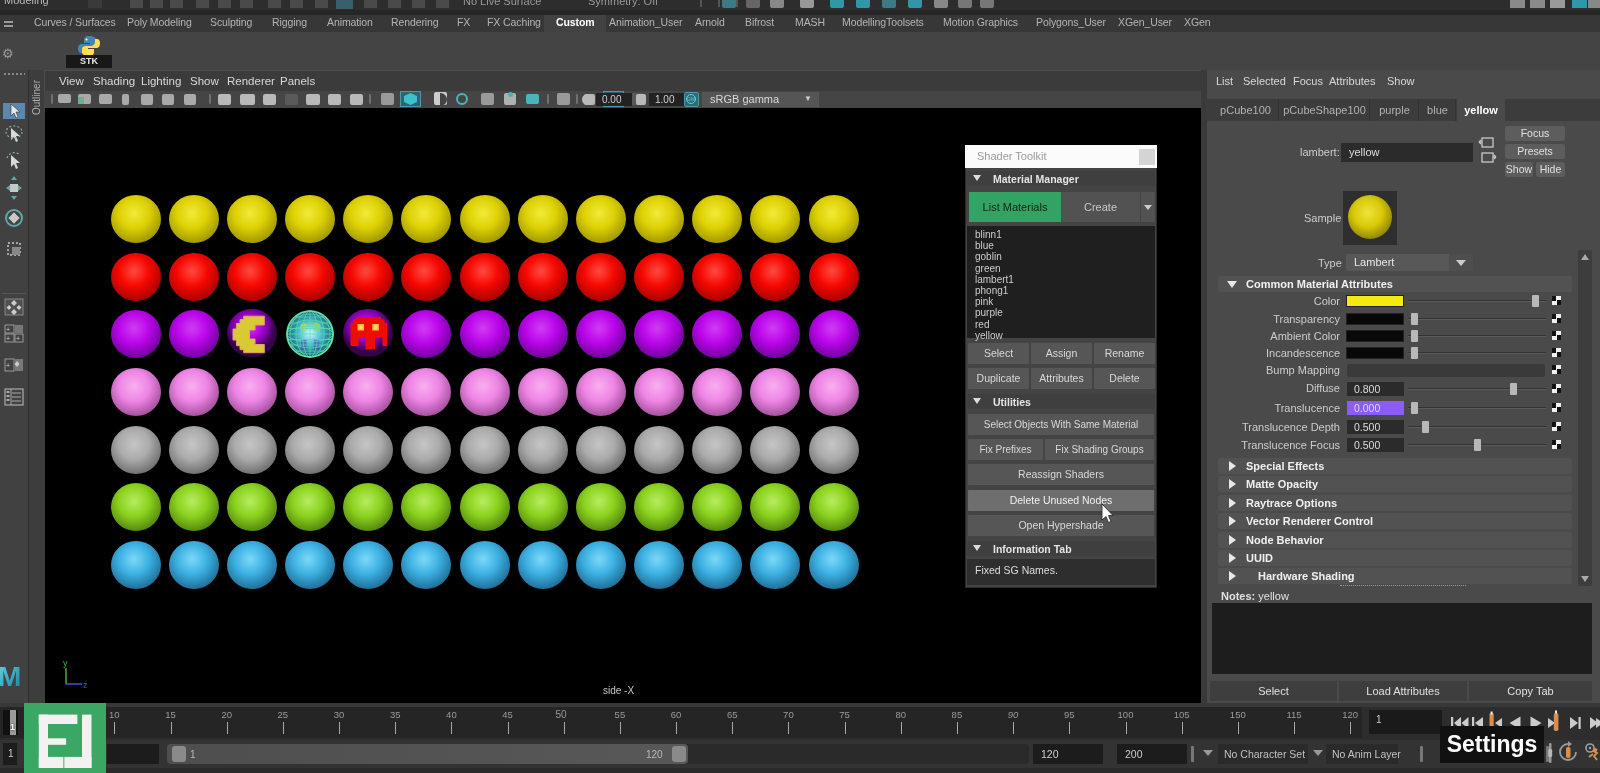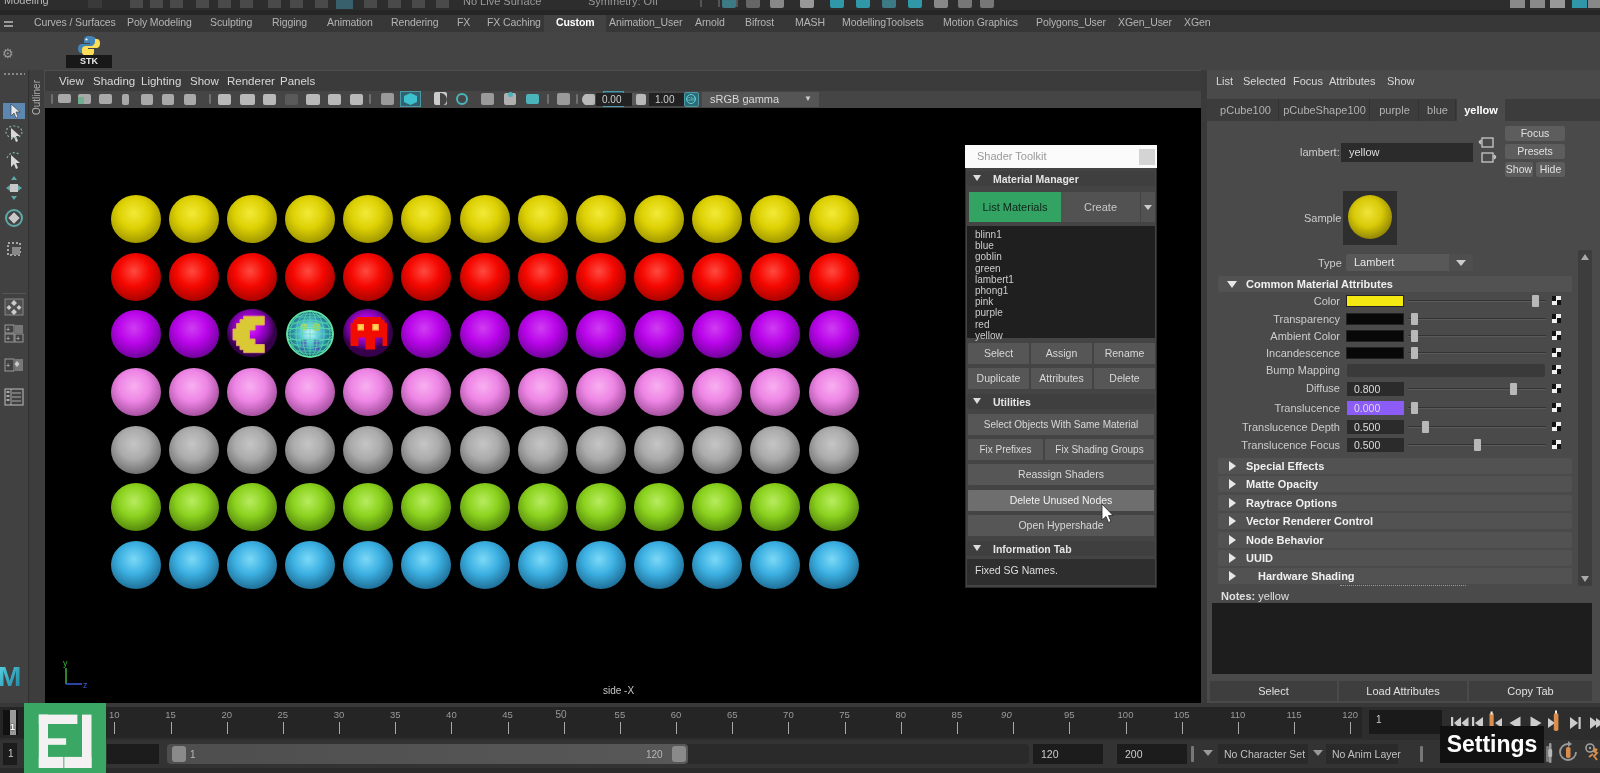--- a/index.html
+++ b/index.html
@@ -516,29 +516,29 @@
 <div class="a" style="left:720.2px;top:709px;width:24px;height:10px;color:#9a9a9a;font-size:9.5px;text-align:center;">65</div>
 <div class="a" style="left:732.2px;top:722px;width:1px;height:12px;background:#a8a8a8;"></div>
 <div class="a" style="left:776.4px;top:709px;width:24px;height:10px;color:#9a9a9a;font-size:9.5px;text-align:center;">70</div>
 <div class="a" style="left:788.4px;top:722px;width:1px;height:12px;background:#a8a8a8;"></div>
 <div class="a" style="left:832.6px;top:709px;width:24px;height:10px;color:#9a9a9a;font-size:9.5px;text-align:center;">75</div>
 <div class="a" style="left:844.6px;top:722px;width:1px;height:12px;background:#a8a8a8;"></div>
 <div class="a" style="left:888.8px;top:709px;width:24px;height:10px;color:#9a9a9a;font-size:9.5px;text-align:center;">80</div>
 <div class="a" style="left:900.8px;top:722px;width:1px;height:12px;background:#a8a8a8;"></div>
 <div class="a" style="left:944.9px;top:709px;width:24px;height:10px;color:#9a9a9a;font-size:9.5px;text-align:center;">85</div>
 <div class="a" style="left:956.9px;top:722px;width:1px;height:12px;background:#a8a8a8;"></div>
-<div class="a" style="left:1001.1px;top:709px;width:24px;height:10px;color:#9a9a9a;font-size:9.5px;font-style:italic;">90</div>
+<div class="a" style="left:1001.1px;top:709px;width:24px;height:10px;color:#9a9a9a;font-size:9.5px;text-align:center;font-style:italic;">90</div>
 <div class="a" style="left:1013.1px;top:722px;width:1px;height:12px;background:#a8a8a8;"></div>
 <div class="a" style="left:1057.3px;top:709px;width:24px;height:10px;color:#9a9a9a;font-size:9.5px;text-align:center;">95</div>
 <div class="a" style="left:1069.3px;top:722px;width:1px;height:12px;background:#a8a8a8;"></div>
 <div class="a" style="left:1113.5px;top:709px;width:24px;height:10px;color:#9a9a9a;font-size:9.5px;text-align:center;">100</div>
 <div class="a" style="left:1125.5px;top:722px;width:1px;height:12px;background:#a8a8a8;"></div>
 <div class="a" style="left:1169.6px;top:709px;width:24px;height:10px;color:#9a9a9a;font-size:9.5px;text-align:center;">105</div>
 <div class="a" style="left:1181.6px;top:722px;width:1px;height:12px;background:#a8a8a8;"></div>
-<div class="a" style="left:1225.8px;top:709px;width:24px;height:10px;color:#9a9a9a;font-size:9.5px;text-align:center;">110</div>
+<div class="a" style="left:1225.8px;top:709px;width:24px;height:10px;color:#9a9a9a;font-size:9.5px;text-align:center;">150</div>
 <div class="a" style="left:1237.8px;top:722px;width:1px;height:12px;background:#a8a8a8;"></div>
 <div class="a" style="left:1282.0px;top:709px;width:24px;height:10px;color:#9a9a9a;font-size:9.5px;text-align:center;">115</div>
 <div class="a" style="left:1294.0px;top:722px;width:1px;height:12px;background:#a8a8a8;"></div>
 <div class="a" style="left:1338.2px;top:709px;width:24px;height:10px;color:#9a9a9a;font-size:9.5px;text-align:center;">120</div>
 <div class="a" style="left:1350.2px;top:722px;width:1px;height:12px;background:#a8a8a8;"></div>
 <div class="a" style="left:3px;top:710px;width:15px;height:25px;background:#111;"></div>
 <div class="a" style="left:10px;top:710px;width:6px;height:25px;background:#9a9a9a;"></div>
 <div class="a" style="left:10px;top:722px;color:#ffffff;font-size:9px;font-weight:bold;text-shadow:0 0 2px #000;">1</div>
 <div class="a" style="left:1369px;top:710px;width:73px;height:24px;background:#1a1a1a;color:#cccccc;font-size:10px;padding:4px 0 0 7px;">1</div>
 <div class="a" style="left:1450px;top:708px;width:150px;height:28px;">

